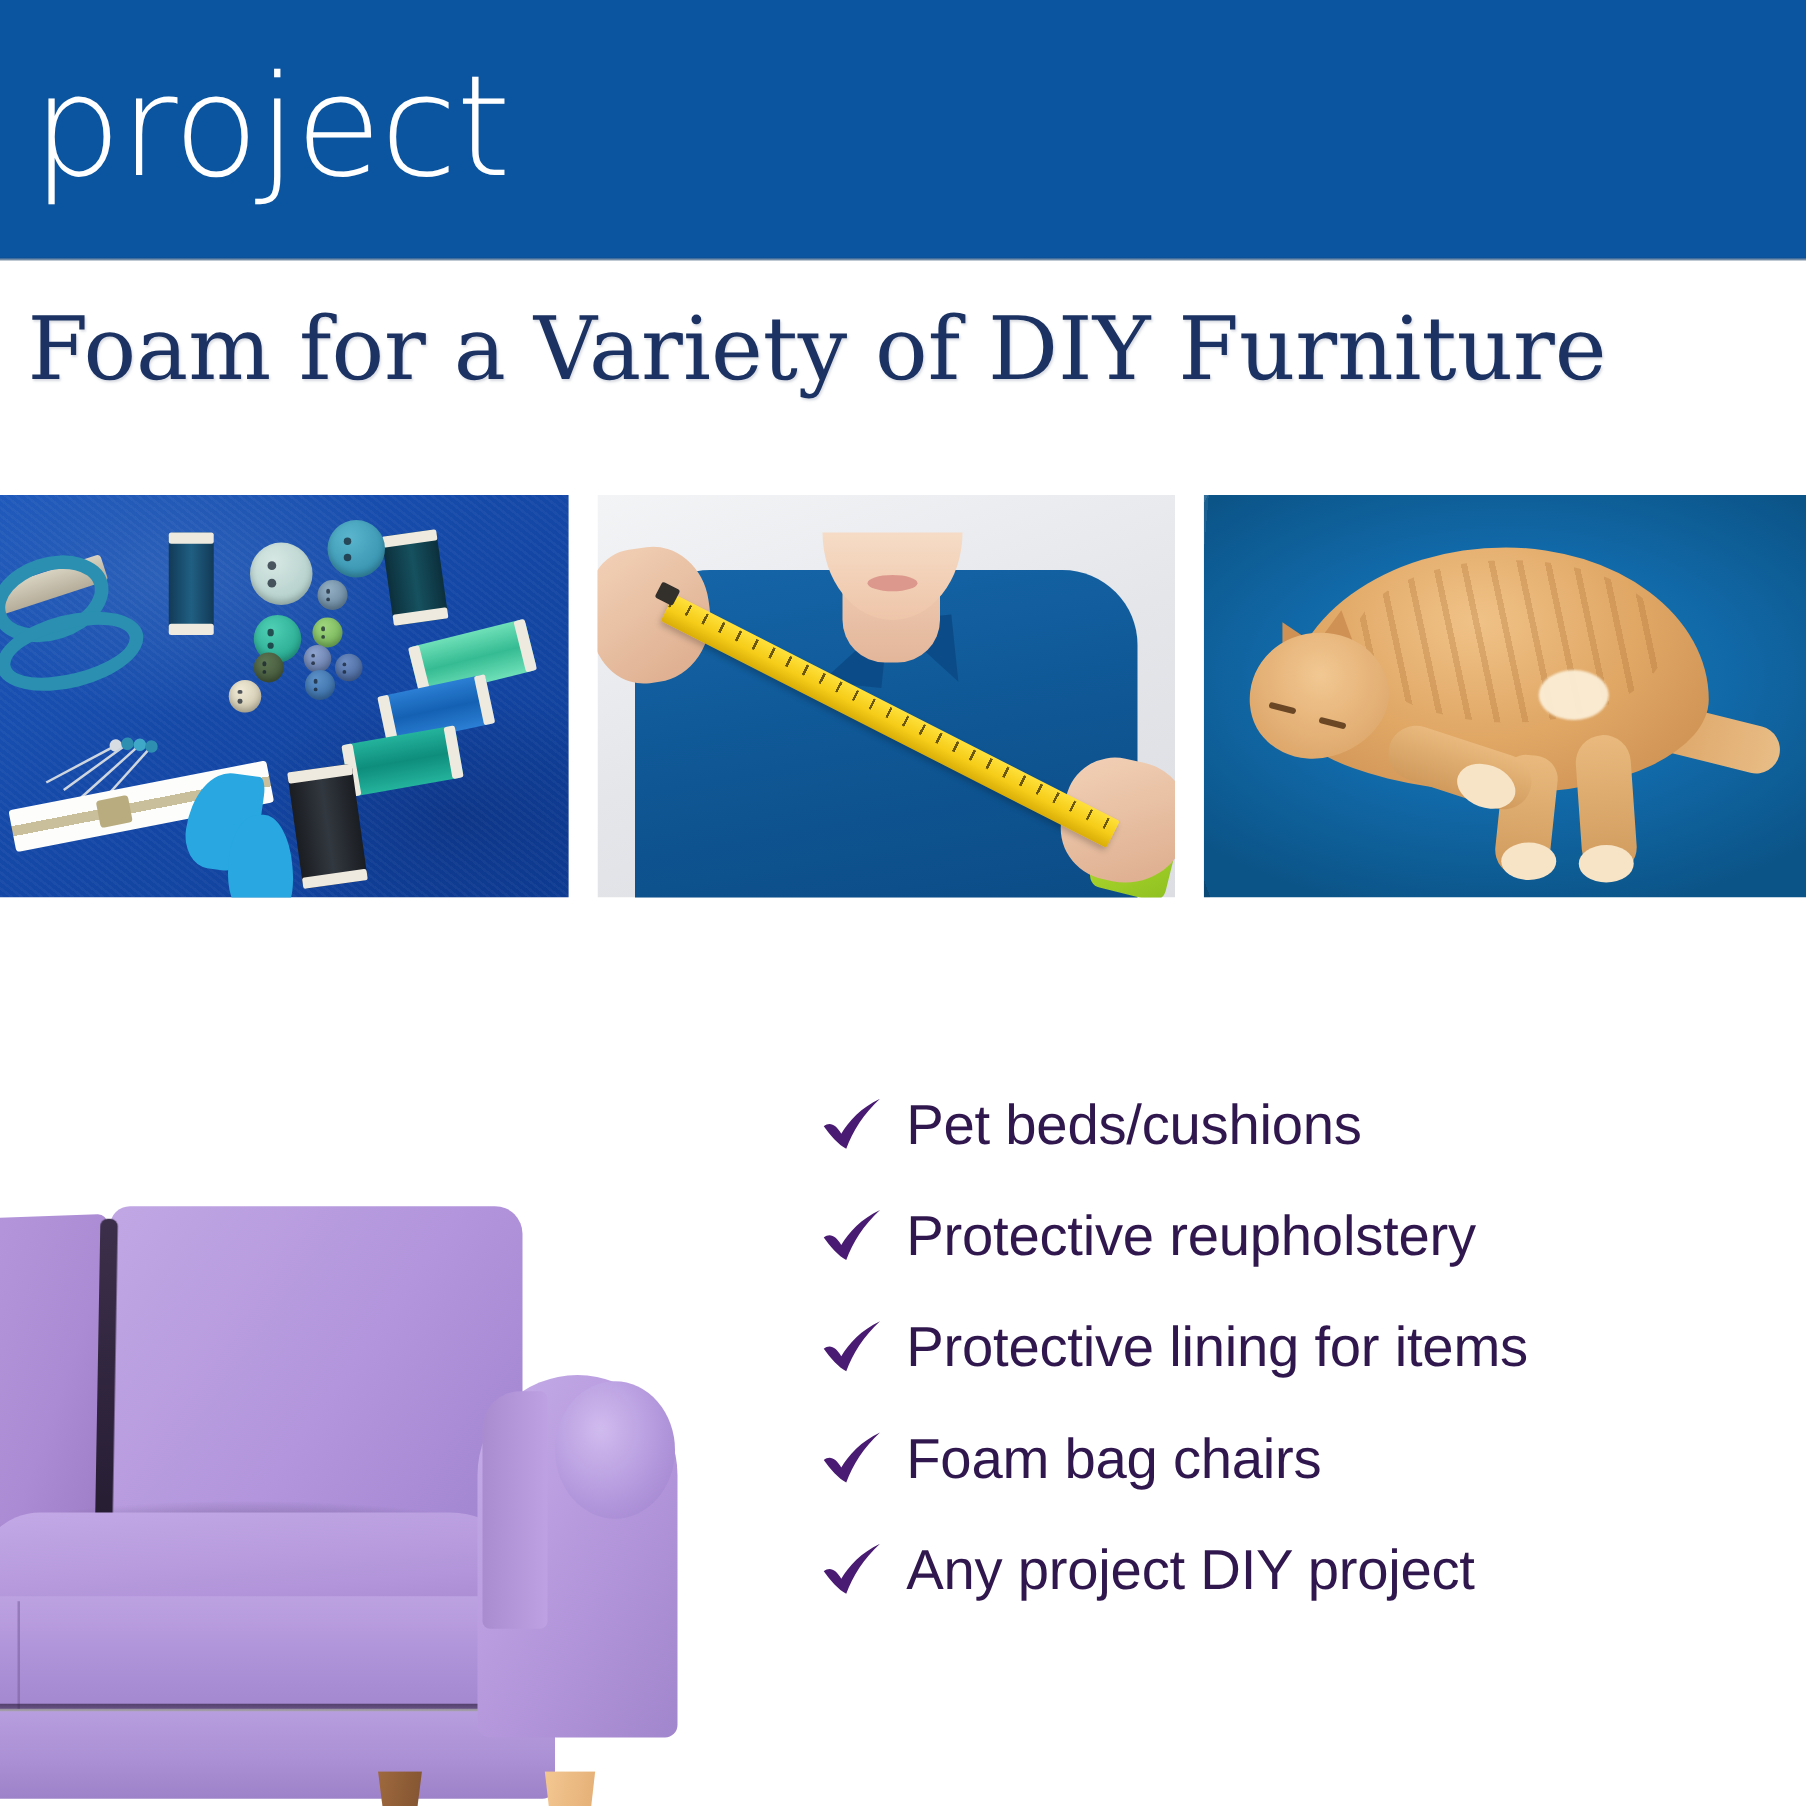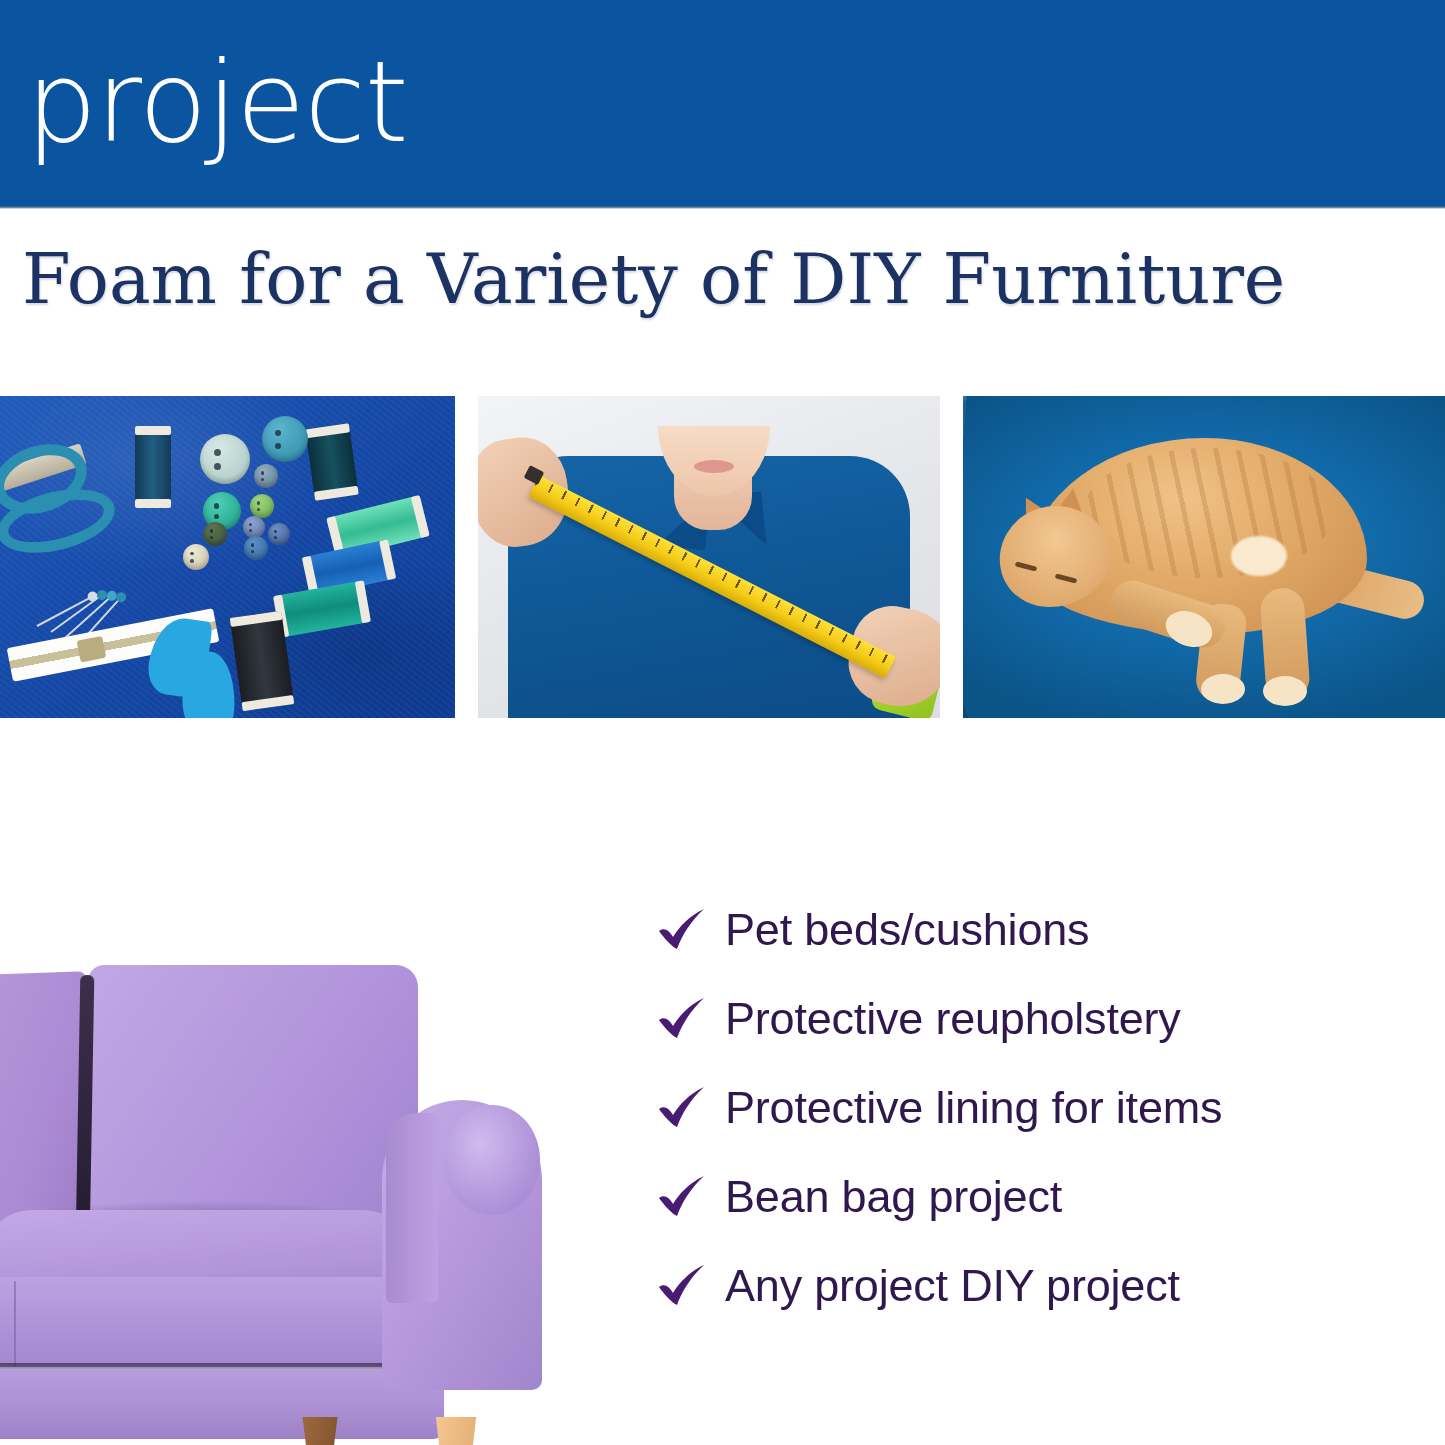--- a/index.html
+++ b/index.html
@@ -280,21 +280,21 @@
   }
   .leg-back-shape{
     position:absolute; left:318px; top:452px; width:40px; height:44px;
     background:linear-gradient(100deg,#a06a3e,#7f5230);
     clip-path:polygon(6% 0, 94% 0, 80% 100%, 20% 100%);
     border-radius:0 0 4px 4px;
   }
 
   
   .benefits{
-    position:absolute; left:655px; top:885px; width:760px;text-align:center;
+    position:absolute; left:655px; top:855px; width:760px;text-align:center;
   }
   .benefit-row{
     display:flex; align-items:center; height:89px;
   }
   .check-icon{
     width:70px; flex:0 0 70px; display:flex; align-items:center; justify-content:flex-start;
   }
   .check-icon svg{ display:block; }
   .benefit-label{
     font-family:"Liberation Sans", sans-serif;
@@ -461,21 +461,21 @@
     </span>
     <span class="benefit-label">Protective lining for items</span>
   </div>
 
   <div class="benefit-row">
     <span class="check-icon">
       <svg width="58" height="46" viewBox="0 0 58 46">
         <path d="M4 24 C9 20 14 23 18 30 C24 20 34 9 49 2 C36 14 27 28 22 42 C16 39 9 31 4 24 Z" fill="#4a1b72"></path>
       </svg>
     </span>
-    <span class="benefit-label">Bean bag project</span>
+    <span class="benefit-label">Foam bag chairs</span>
   </div>
 
   <div class="benefit-row">
     <span class="check-icon">
       <svg width="58" height="46" viewBox="0 0 58 46">
         <path d="M4 24 C9 20 14 23 18 30 C24 20 34 9 49 2 C36 14 27 28 22 42 C16 39 9 31 4 24 Z" fill="#4a1b72"></path>
       </svg>
     </span>
     <span class="benefit-label">Any project DIY project</span>
   </div>

